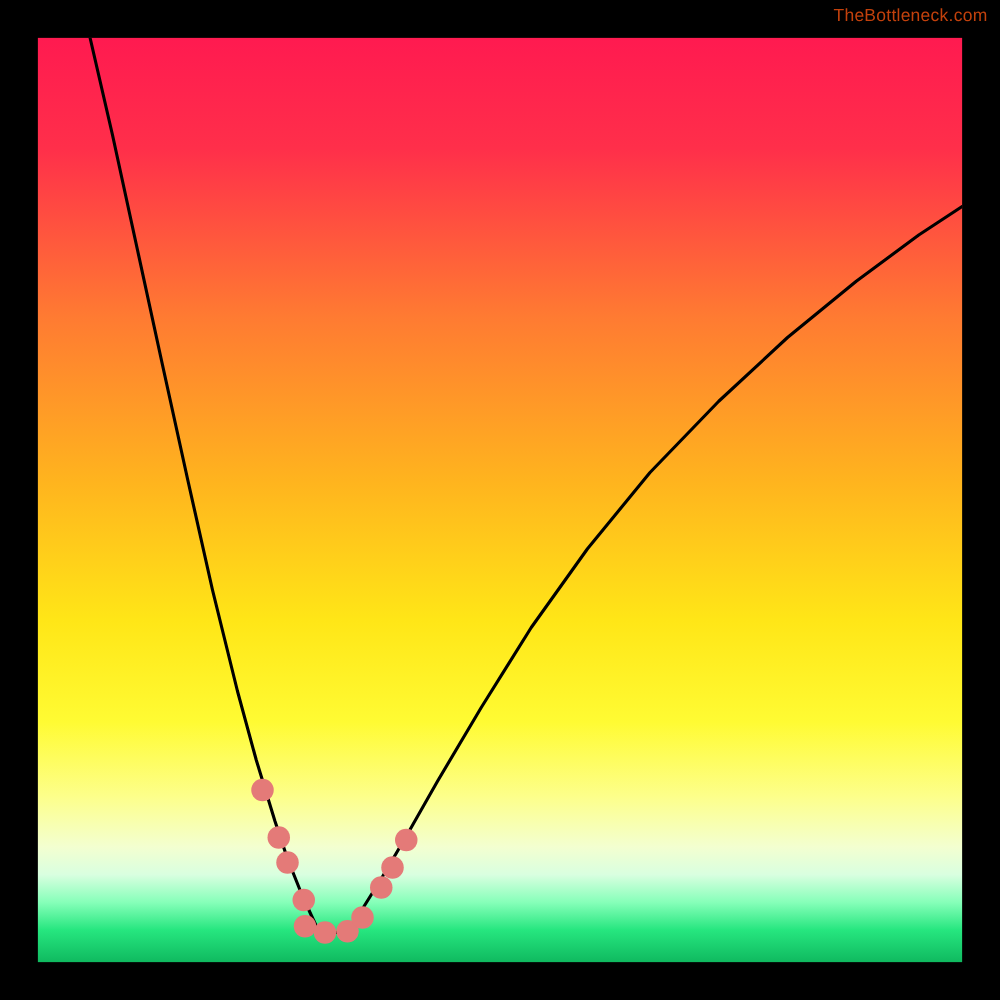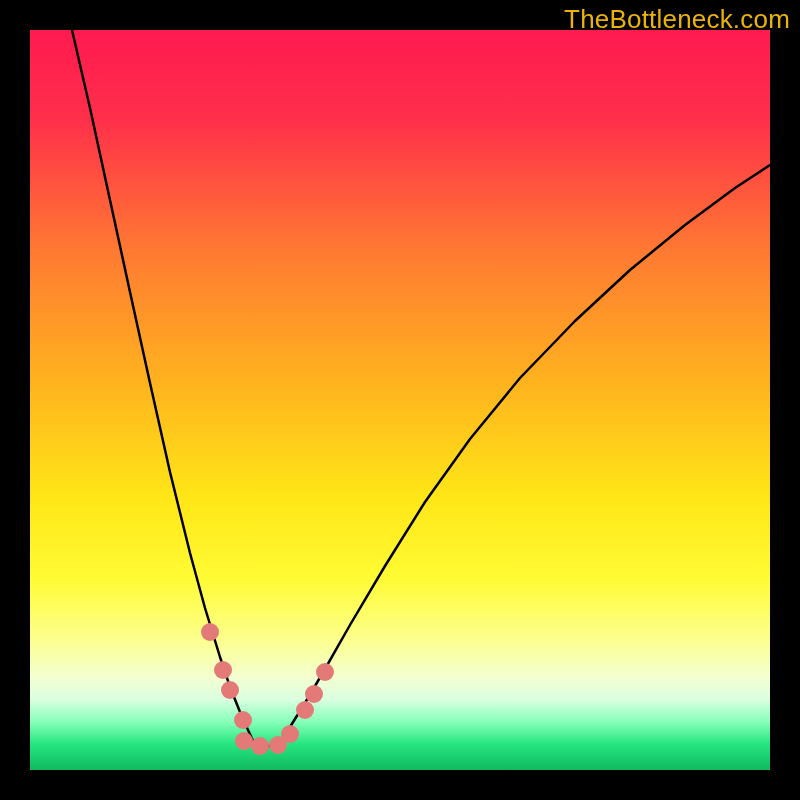--- a/index.html
+++ b/index.html
@@ -31,22 +31,22 @@
     left: 0;
     top: 0;
     width: 100%;
     height: 100%;
   }
   .watermark {
     position: absolute;
     top: 4px;
     right: 10px;
     font-family: Arial, Helvetica, sans-serif;
-    font-size: 26px;
-    color: #eab308;
+    font-size: 14px;
+    color: #c2410c;
     letter-spacing: 0.2px;
     font-weight: 500;
   }
   svg.curves {
     position: absolute;
     left: 0;
     top: 0;
     width: 100%;
     height: 100%;
   }

